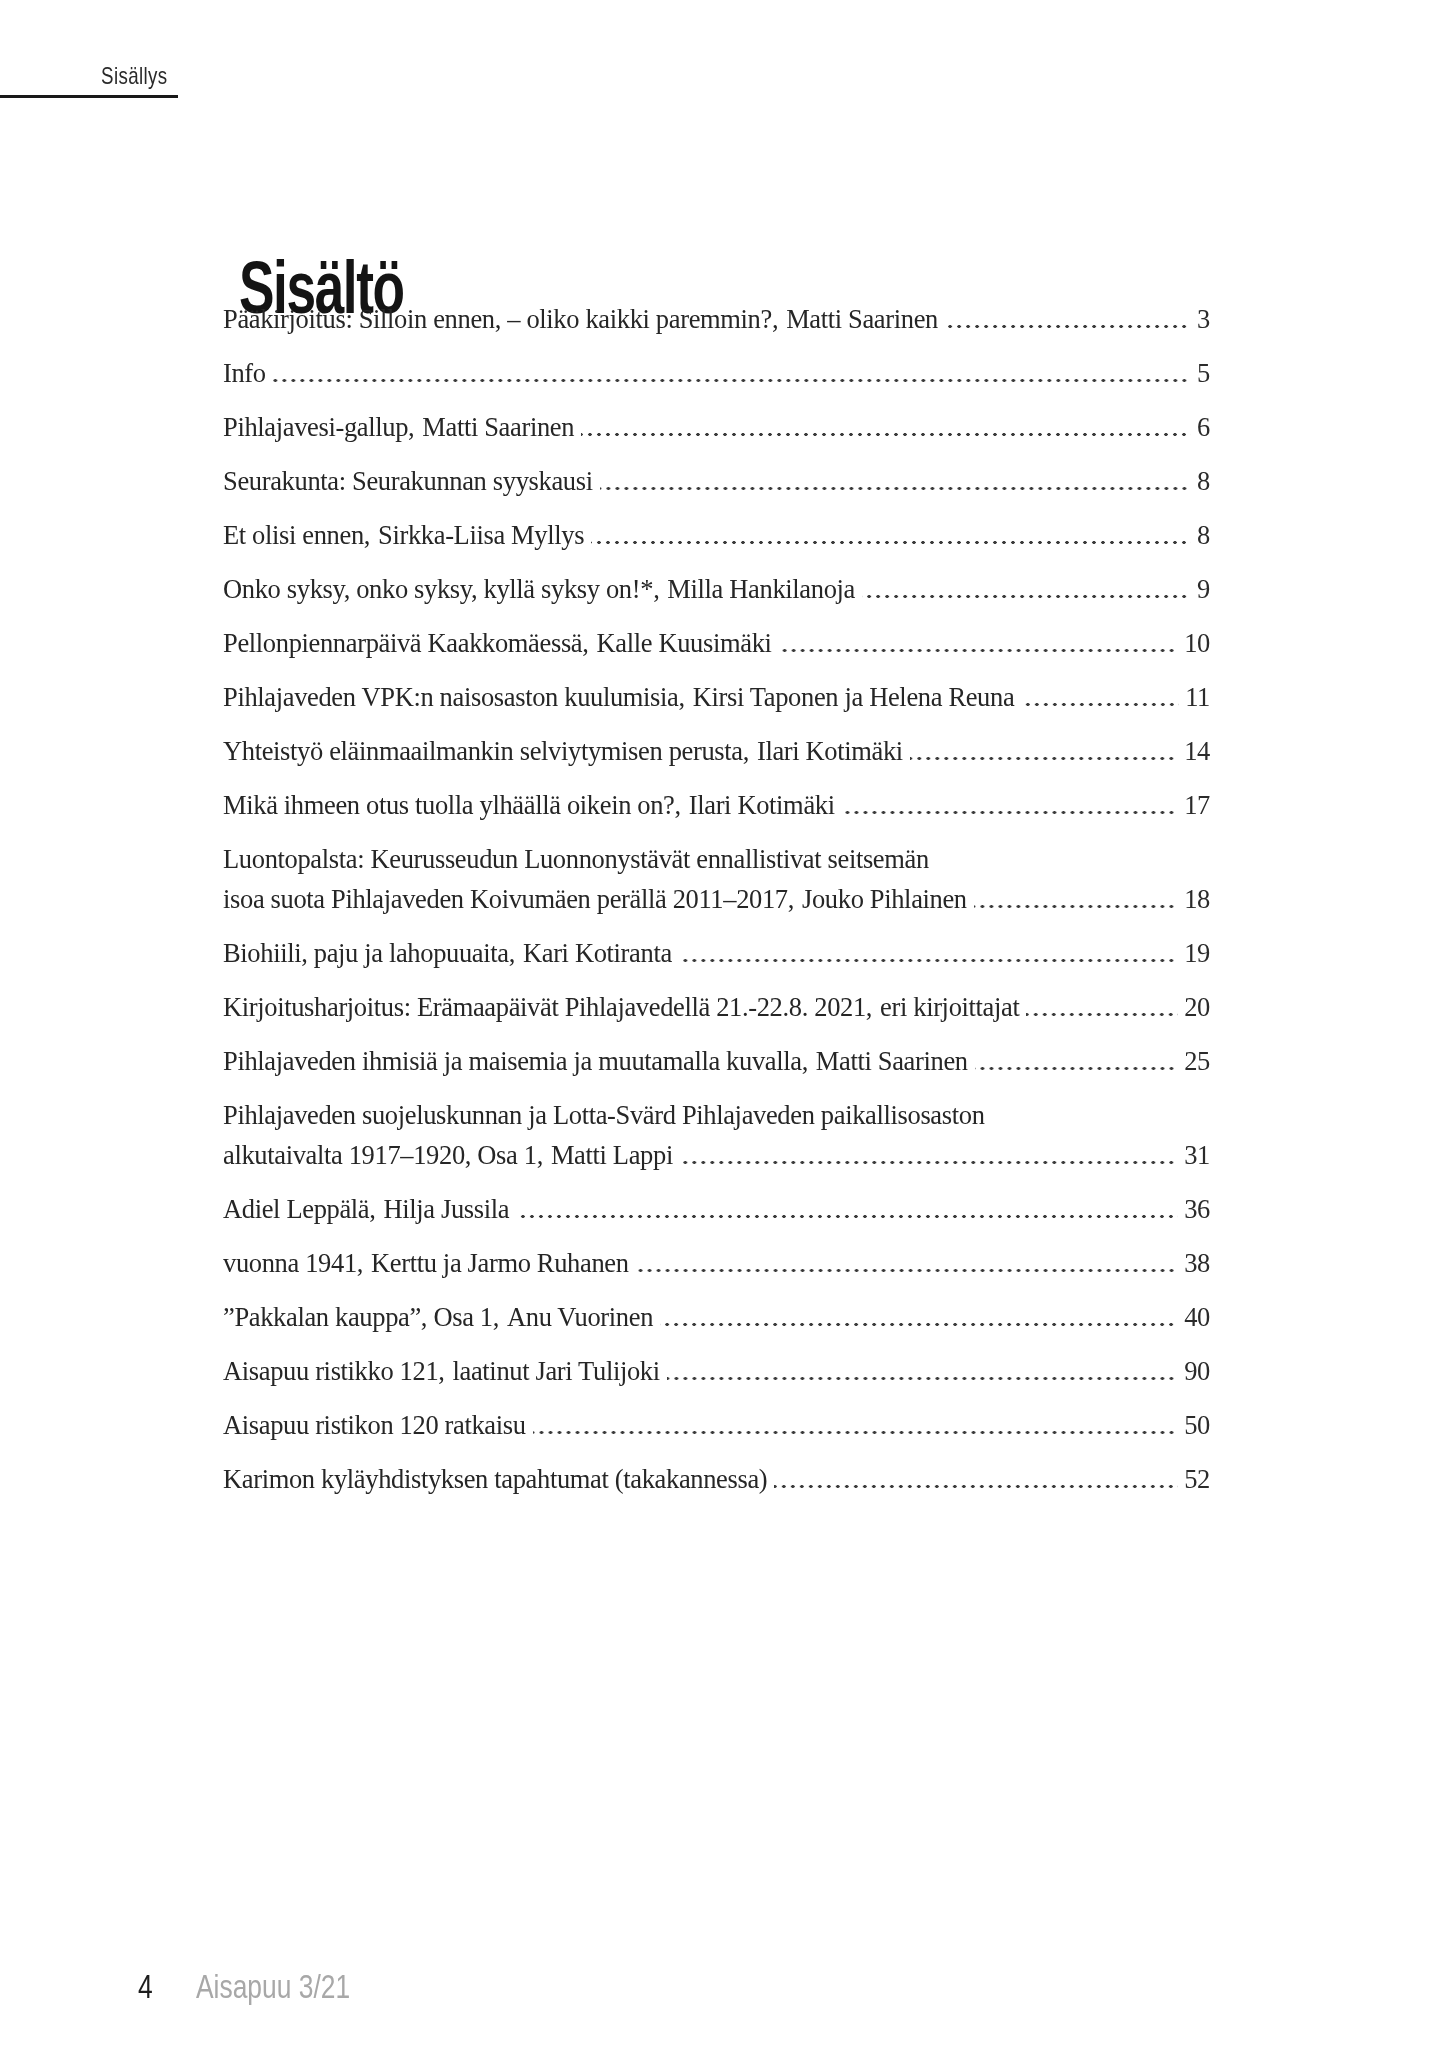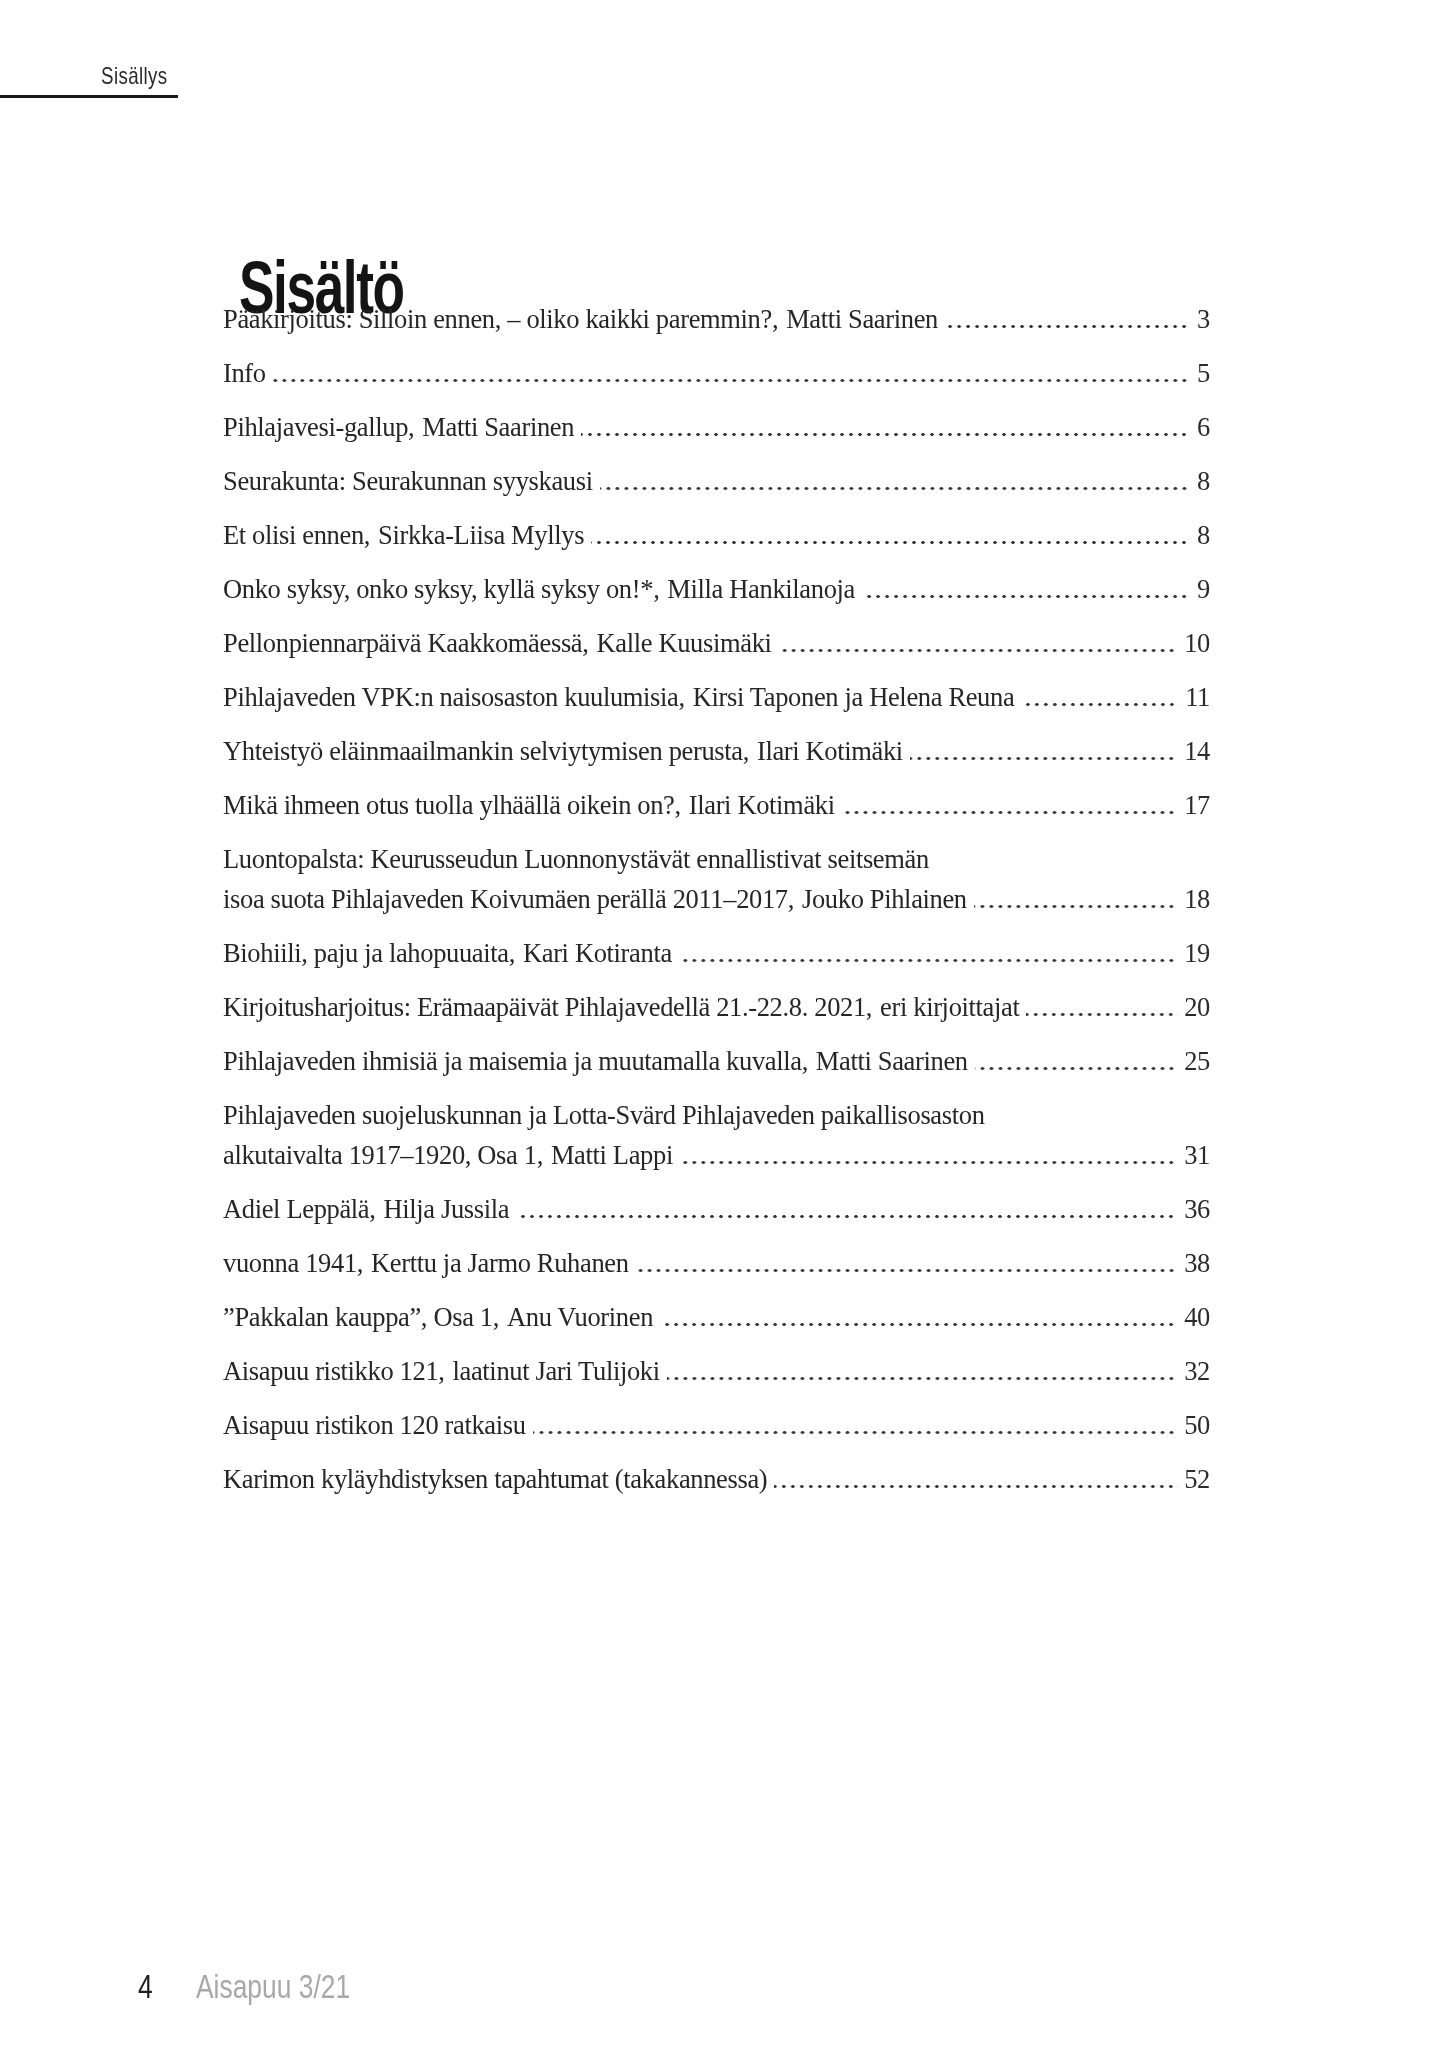--- a/index.html
+++ b/index.html
@@ -215,21 +215,21 @@
         <span class="a">Anu Vuorinen</span>
         <span class="dots"></span>
         <span class="pg">40</span>
       </div>
     </li>
     <li class="toc-entry">
       <div class="toc-line">
         <span class="t">Aisapuu ristikko 121,</span>
         <span class="a">laatinut Jari Tulijoki</span>
         <span class="dots"></span>
-        <span class="pg">32</span>
+        <span class="pg">90</span>
       </div>
     </li>
     <li class="toc-entry">
       <div class="toc-line">
         <span class="t">Aisapuu ristikon 120 ratkaisu</span>
         <span class="dots"></span>
         <span class="pg">50</span>
       </div>
     </li>
     <li class="toc-entry">

